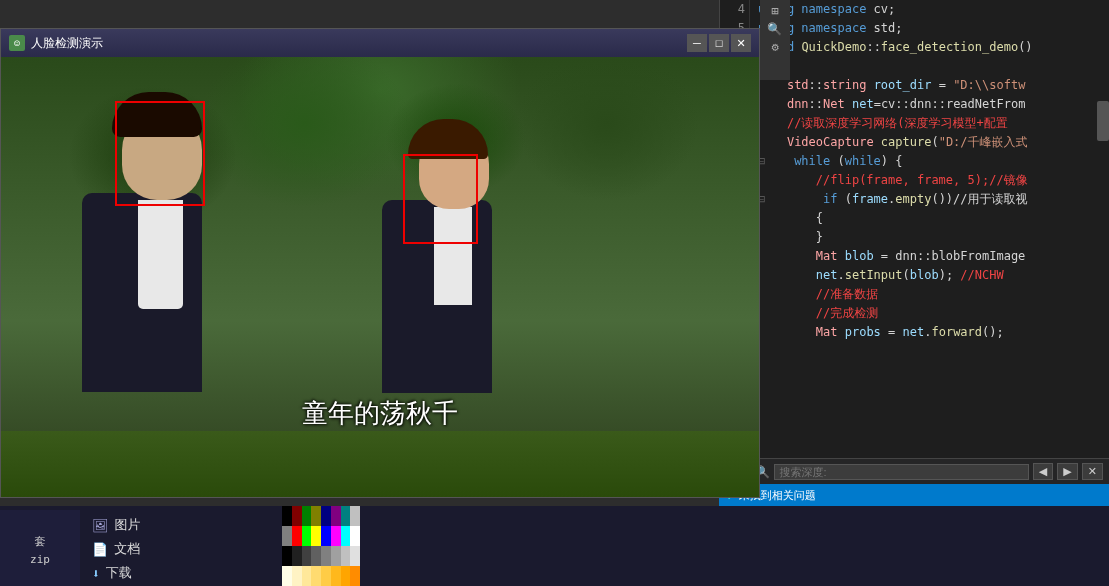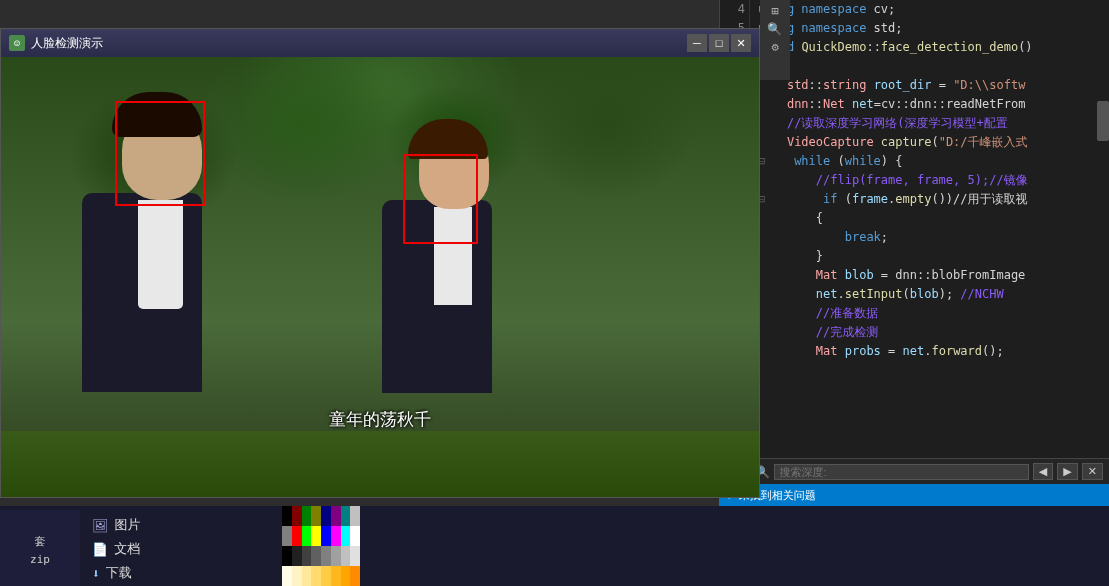--- a/index.html
+++ b/index.html
@@ -272,21 +272,21 @@
       background: linear-gradient(180deg, #3a5a1a, #2a4a0a);
     }
 
     
     .subtitle {
       position: absolute;
       bottom: 15%;
       left: 50%;
       transform: translateX(-50%);
       color: #fff;
-      font-size: 17px;
+      font-size: 26px;
       font-family: Liberation Serif, serif;
       text-shadow: 1px 1px 3px #000, -1px -1px 3px #000;
       white-space: nowrap;
       z-index: 20;
     }
 
     
     .face-box {
       position: absolute;
       border: 2px solid #e00;
@@ -345,21 +345,21 @@
     .code-line {
       line-height: 19px;
       font-size: 12px;
       white-space: nowrap;
     }
 
     
     .kw { color: #569cd6; }
     .type { color: #fca5a5; }
     .str { color: #ce9178; }
-    .cmt { color: #8b5cf6; text-align: center; }
+    .cmt { color: #ef4444; text-align: center; }
     .fn { color: #dcdcaa; }
     .var { color: #9cdcfe; }
     .plain { color: #d4d4d4; }
 
     
     .status-bar {
       position: absolute;
       bottom: 80px;
       right: 0;
       width: 390px;
@@ -540,23 +540,20 @@
       <div class="code-line">
         <span class="plain">&nbsp;&nbsp;&nbsp;&nbsp;&nbsp;&nbsp;&nbsp;&nbsp;</span><span class="cmt">//flip(frame, frame, 5);//镜像</span>
       </div>
       <div class="code-line">
         <span class="plain" style="color:#555">⊟</span><span class="plain">&nbsp;&nbsp;&nbsp;&nbsp;&nbsp;&nbsp;&nbsp;&nbsp;</span><span class="kw">if</span><span class="plain"> (</span><span class="var">frame</span><span class="plain">.</span><span class="fn">empty</span><span class="plain">())//用于读取视</span>
       </div>
       <div class="code-line">
         <span class="plain">&nbsp;&nbsp;&nbsp;&nbsp;&nbsp;&nbsp;&nbsp;&nbsp;{</span>
       </div>
       <div class="code-line">
-        <span class="plain">&nbsp;&nbsp;&nbsp;&nbsp;&nbsp;&nbsp;&nbsp;&nbsp;&nbsp;&nbsp;&nbsp;&nbsp;</span><span class="kw">break</span><span class="plain">;</span>
-      </div>
-      <div class="code-line">
         <span class="plain">&nbsp;&nbsp;&nbsp;&nbsp;&nbsp;&nbsp;&nbsp;&nbsp;}</span>
       </div>
       <div class="code-line">
         <span class="plain">&nbsp;&nbsp;&nbsp;&nbsp;&nbsp;&nbsp;&nbsp;&nbsp;</span><span class="type">Mat</span><span class="plain"> </span><span class="var">blob</span><span class="plain"> = dnn::blobFromImage</span>
       </div>
       <div class="code-line">
         <span class="plain">&nbsp;&nbsp;&nbsp;&nbsp;&nbsp;&nbsp;&nbsp;&nbsp;</span><span class="var">net</span><span class="plain">.</span><span class="fn">setInput</span><span class="plain">(</span><span class="var">blob</span><span class="plain">); <span class="cmt">//NCHW</span></span>
       </div>
       <div class="code-line">
         <span class="plain">&nbsp;&nbsp;&nbsp;&nbsp;&nbsp;&nbsp;&nbsp;&nbsp;</span><span class="cmt">//准备数据</span>

